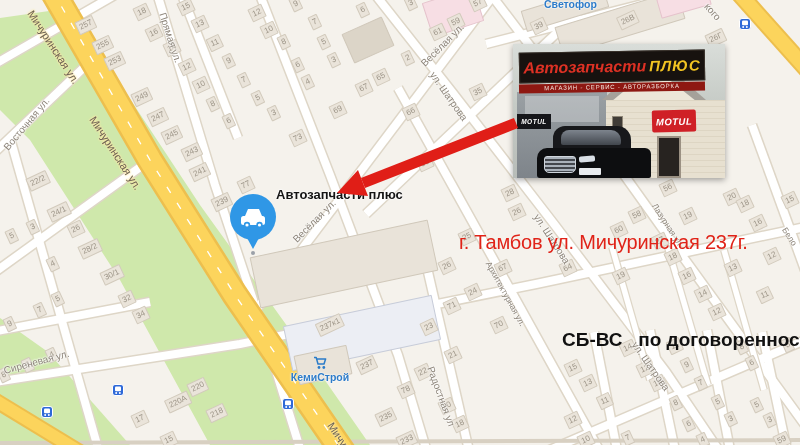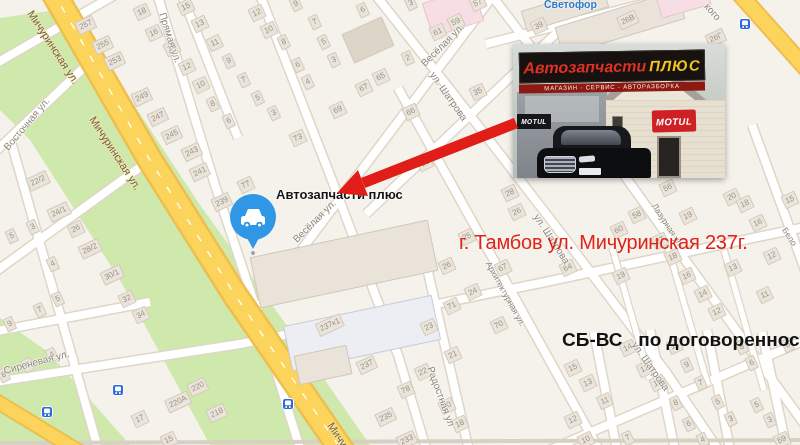--- a/index.html
+++ b/index.html
@@ -332,20 +332,28 @@
     </svg>
       <svg class="stop" width="12" height="12" viewBox="0 0 12 12" style="left: 41px; top: 406px;">
       <rect x="0.5" y="0.5" width="11" height="11" rx="2.5" fill="#2e69d8" stroke="#ffffff" stroke-width="1"></rect>
       <rect x="3" y="2.6" width="6" height="4.6" rx="1" fill="#ffffff"></rect>
       <circle cx="4.2" cy="8.9" r="1" fill="#ffffff"></circle>
         <circle cx="7.8" cy="8.9" r="1" fill="#ffffff"></circle>
     </svg>
     </div>
 
   <div class="poi-text" style="left:544px;top:-2px">Светофор</div>
+  <div class="poi-kemistroy" style="left:285px;top:356px">
+    <svg width="15" height="14" viewBox="0 0 15 14">
+      <path d="M1 1.5h2.2l1.8 6.5h6l1.6-5H4.2" fill="none" stroke="#2b7cc9" stroke-width="1.5" stroke-linejoin="round"></path>
+      <circle cx="6" cy="11.5" r="1.4" fill="#2b7cc9"></circle>
+        <circle cx="10.8" cy="11.5" r="1.4" fill="#2b7cc9"></circle>
+    </svg>
+    <div class="poi-label">КемиСтрой</div>
+  </div>
 
   <svg id="pin" width="52" height="64" viewBox="0 0 52 64">
     <path d="M19,44 L33,44 L26,57 Z" fill="#2f97e6"></path>
     <circle cx="26" cy="25" r="23" fill="#2f97e6"></circle>
     <g transform="translate(26,25)">
       <path d="M-8,-1 L-5,-8 L6,-8 L9,-1 Z" fill="#ffffff"></path>
       <rect x="-12" y="-1" width="24" height="9" rx="2.5" fill="#ffffff"></rect>
       <circle cx="-6" cy="8" r="3.2" fill="#2f97e6"></circle>
         <circle cx="6.5" cy="8" r="3.2" fill="#2f97e6"></circle>
       <circle cx="-6" cy="8" r="1.6" fill="#ffffff"></circle>

